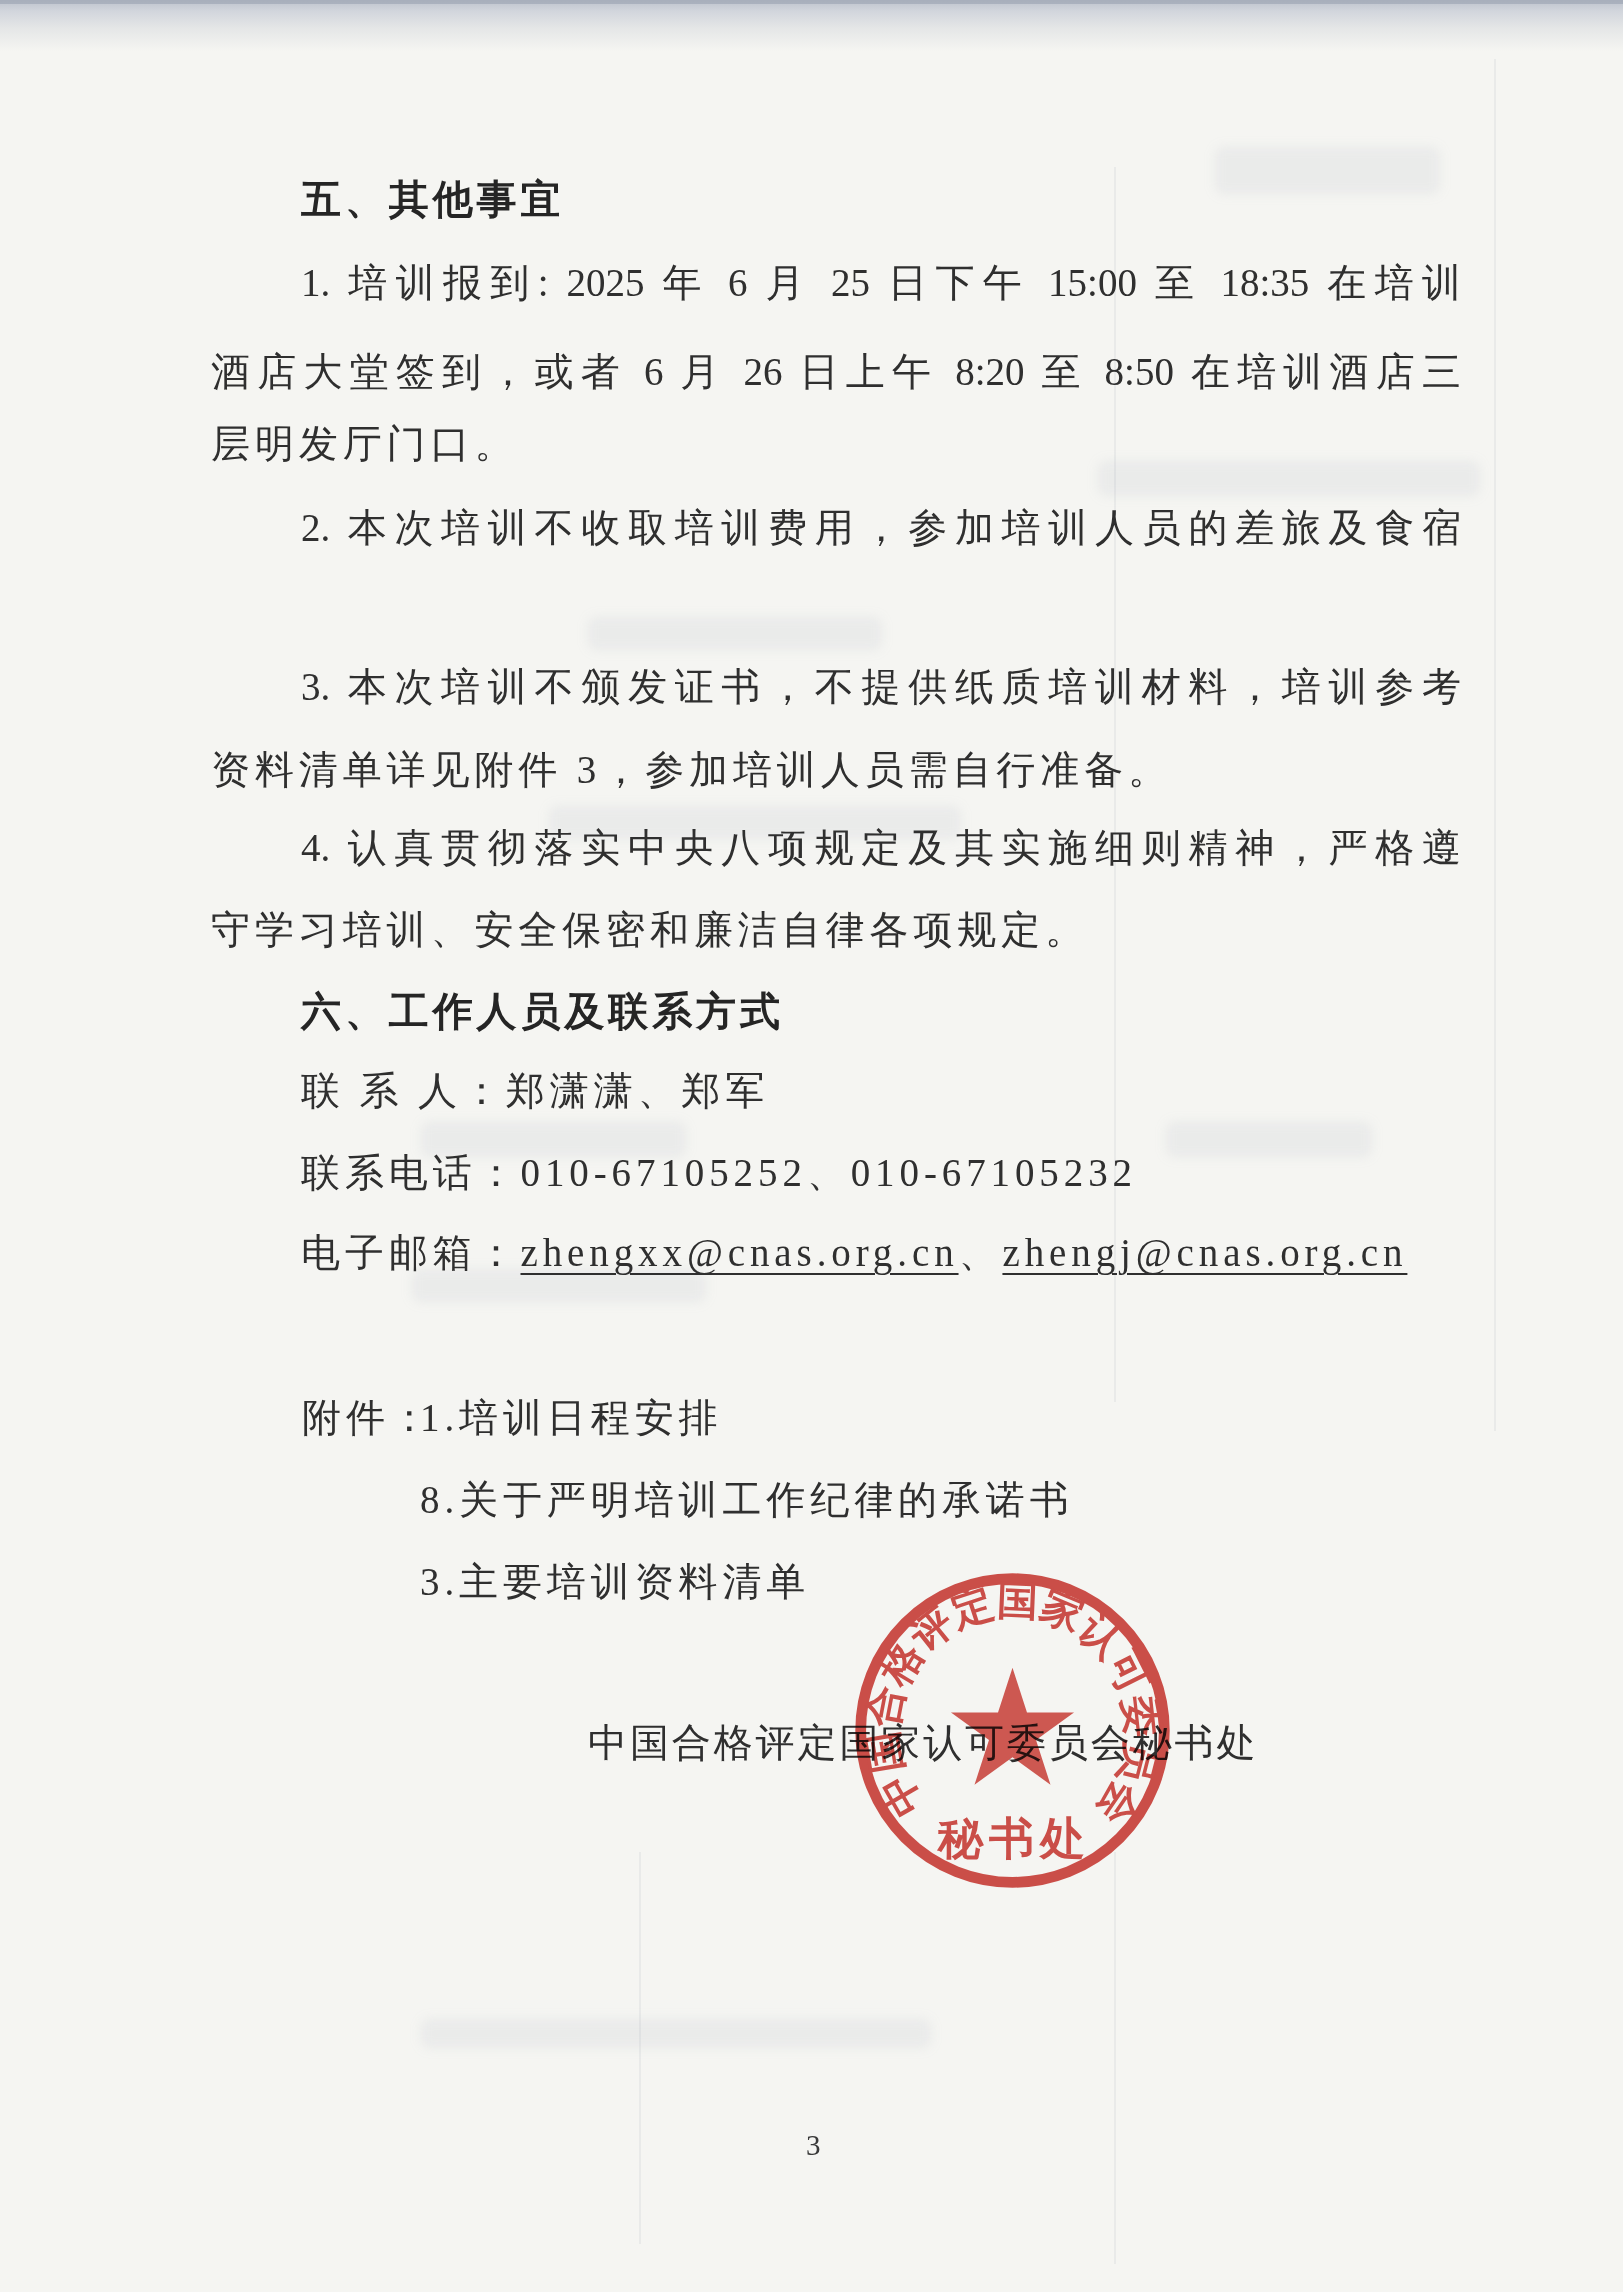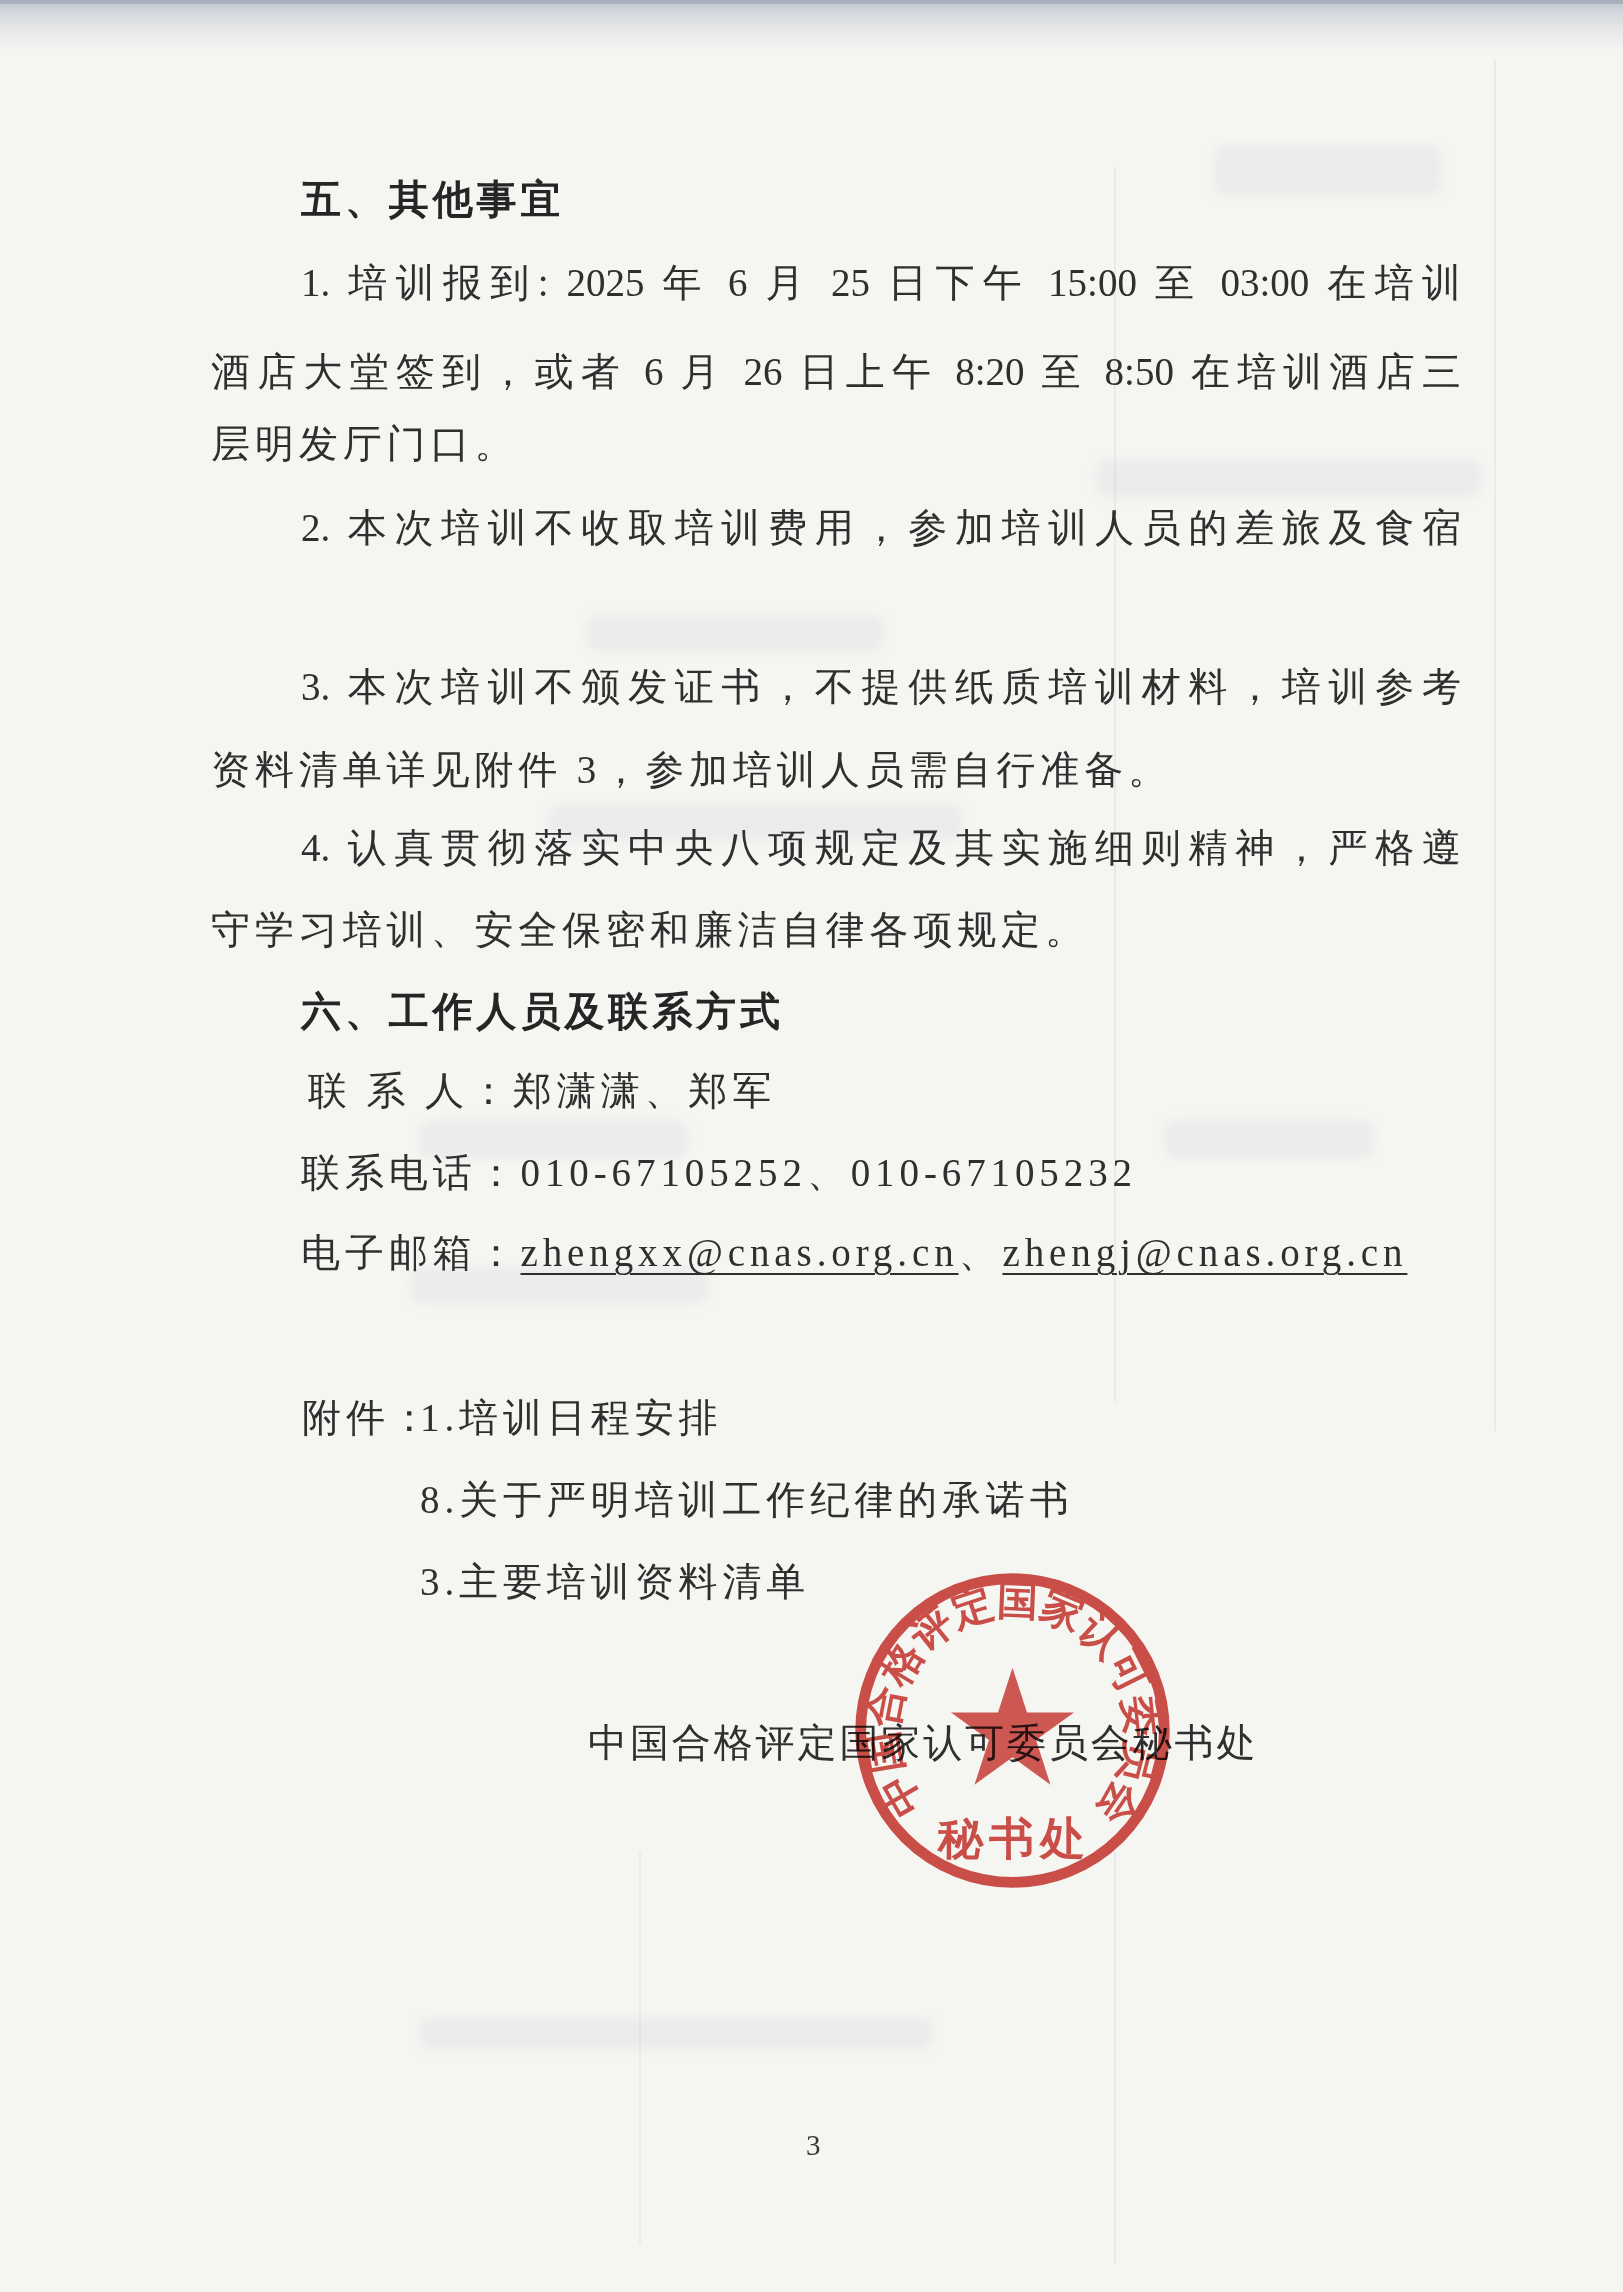--- a/index.html
+++ b/index.html
@@ -56,35 +56,35 @@
   <div class="blob" style="left:1098px;top:461px;width:382px;height:35px"></div>
   <div class="blob" style="left:588px;top:617px;width:294px;height:33px"></div>
   <div class="blob" style="left:549px;top:806px;width:412px;height:33px"></div>
   <div class="blob" style="left:421px;top:1122px;width:265px;height:35px"></div>
   <div class="blob" style="left:1166px;top:1122px;width:206px;height:35px"></div>
   <div class="blob" style="left:412px;top:1269px;width:294px;height:33px"></div>
   <div class="blob" style="left:421px;top:2019px;width:510px;height:29px"></div>
 
   <div class="line h" style="left:301px;top:176px">五、其他事宜</div>
 
-  <div class="line just" style="left:301px;top:260px;width:1160px">1. 培训报到: 2025 年 6 月 25 日下午 15:00 至 03:00 在培训</div>
+  <div class="line just" style="left:301px;top:260px;width:1160px">1. 培训报到: 2025 年 6 月 25 日下午 15:00 至 18:35 在培训</div>
   <div class="line just" style="left:211px;top:349px;width:1250px">酒店大堂签到，或者 6 月 26 日上午 8:20 至 8:50 在培训酒店三</div>
   <div class="line" style="left:211px;top:421px">层明发厅门口。</div>
 
   <div class="line just" style="left:301px;top:505px;width:1160px">2. 本次培训不收取培训费用，参加培训人员的差旅及食宿</div>
 
   <div class="line just" style="left:301px;top:664px;width:1160px">3. 本次培训不颁发证书，不提供纸质培训材料，培训参考</div>
   <div class="line" style="left:211px;top:747px">资料清单详见附件 3，参加培训人员需自行准备。</div>
 
   <div class="line just" style="left:301px;top:825px;width:1160px">4. 认真贯彻落实中央八项规定及其实施细则精神，严格遵</div>
   <div class="line h" style="left:301px;top:988px">六、工作人员及联系方式</div>
 
   <div class="line" style="left:211px;top:907px">守学习培训、安全保密和廉洁自律各项规定。</div>
 
-  <div class="line" style="left:308px;top:1068px">
+  <div class="line" style="left:301px;top:1068px">
     <span>联 系 人：</span><span>郑潇潇、郑军</span>
   </div>
 
   <div class="line" style="left:301px;top:1150px">
     <span>联系电话：</span><span>010-67105252、010-67105232</span>
   </div>
 
   <div class="line" style="left:301px;top:1230px">
     <span>电子邮箱：</span><span class="u">zhengxx@cnas.org.cn</span><span>、</span><span class="u">zhengj@cnas.org.cn</span>
   </div>

